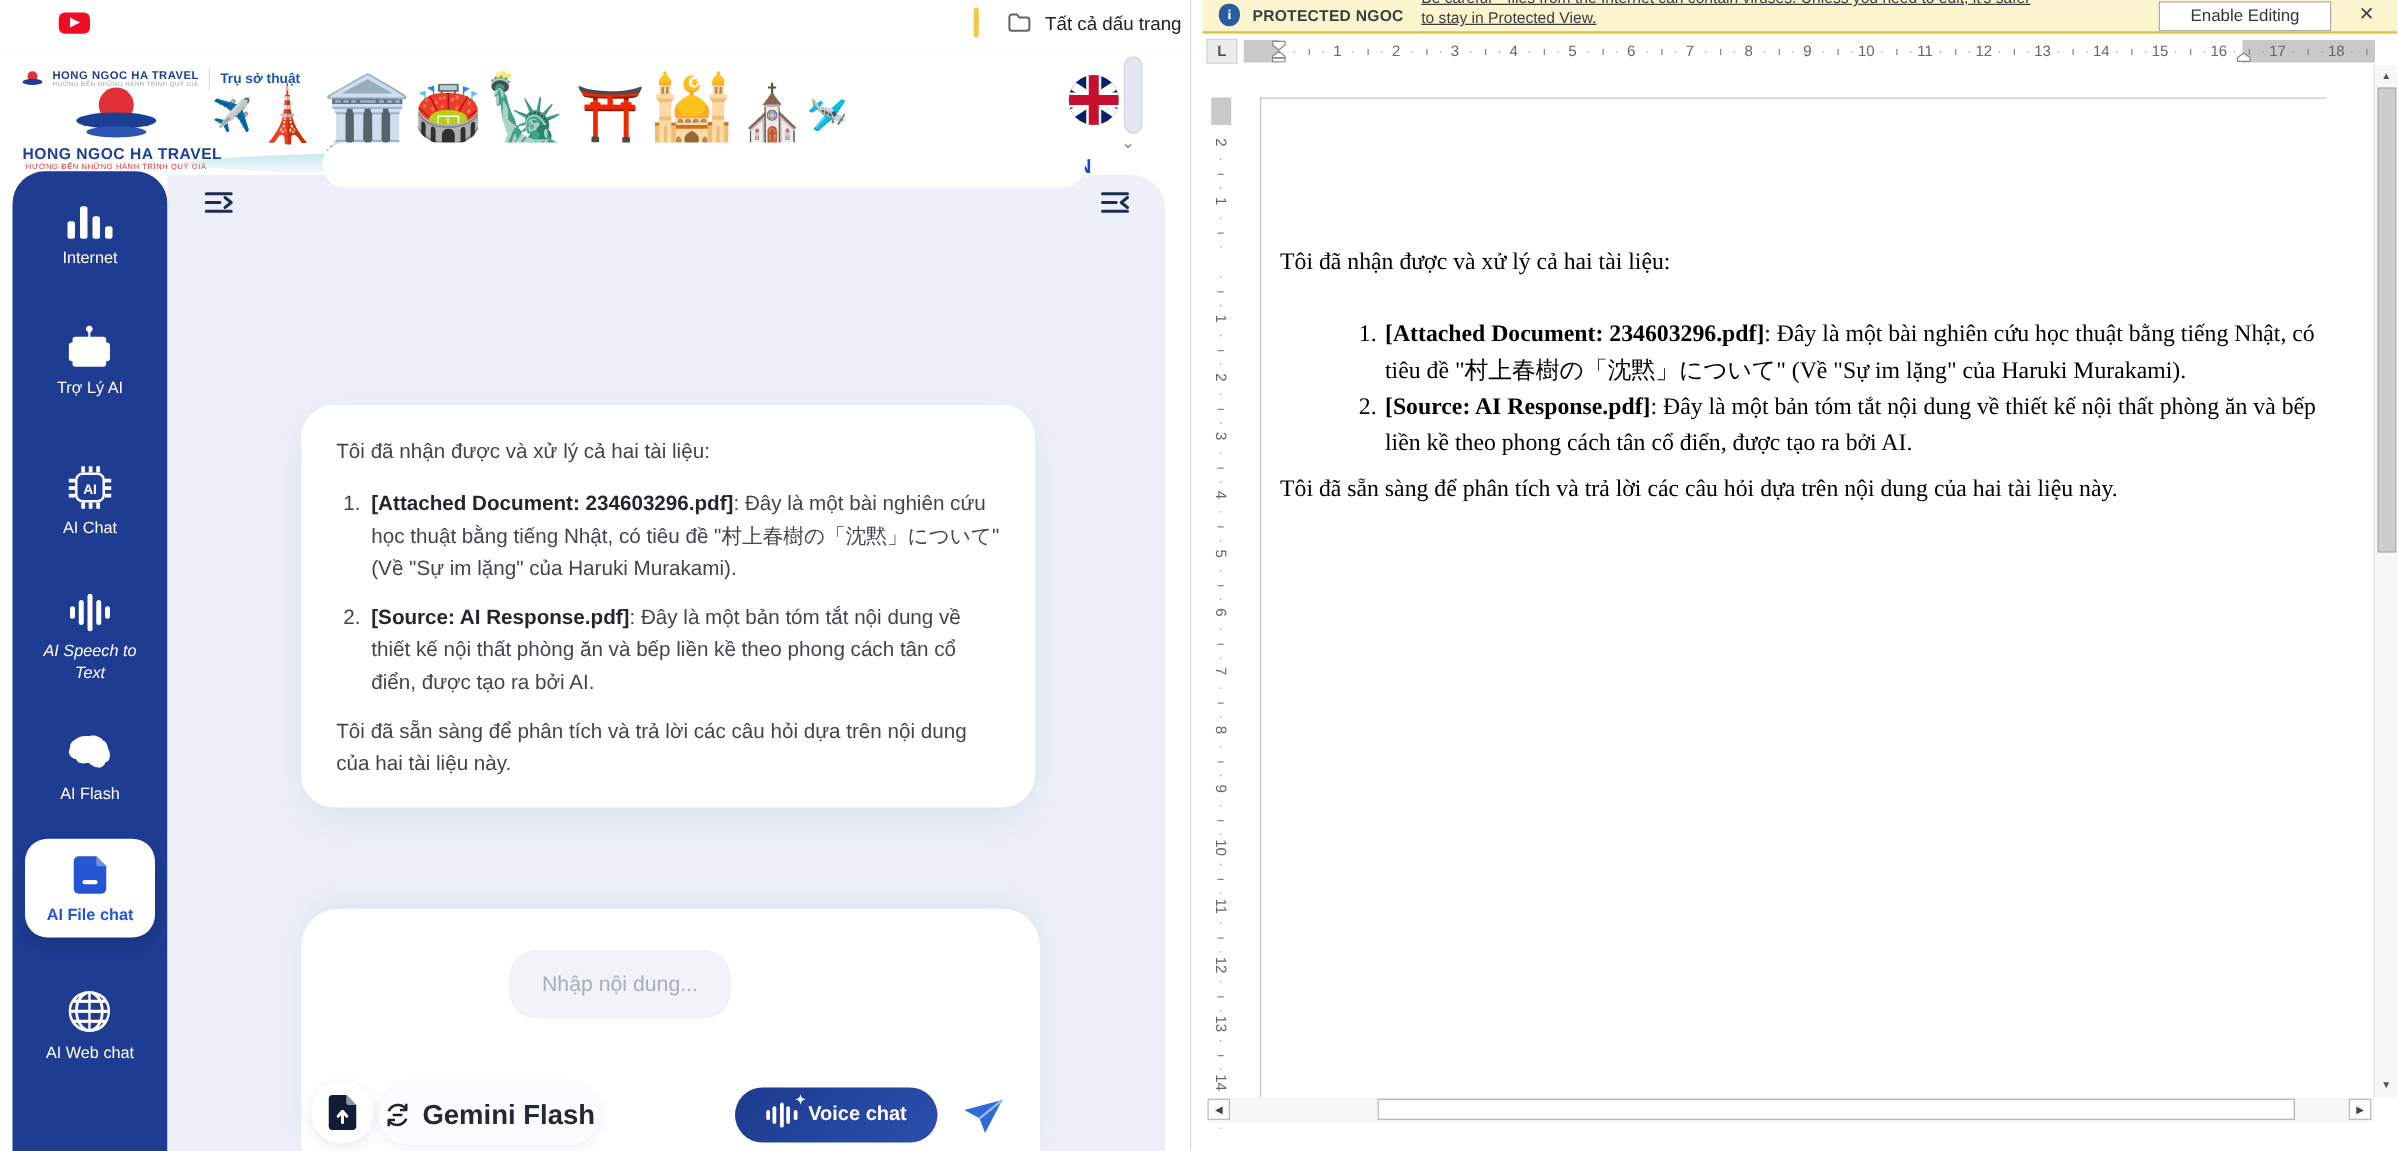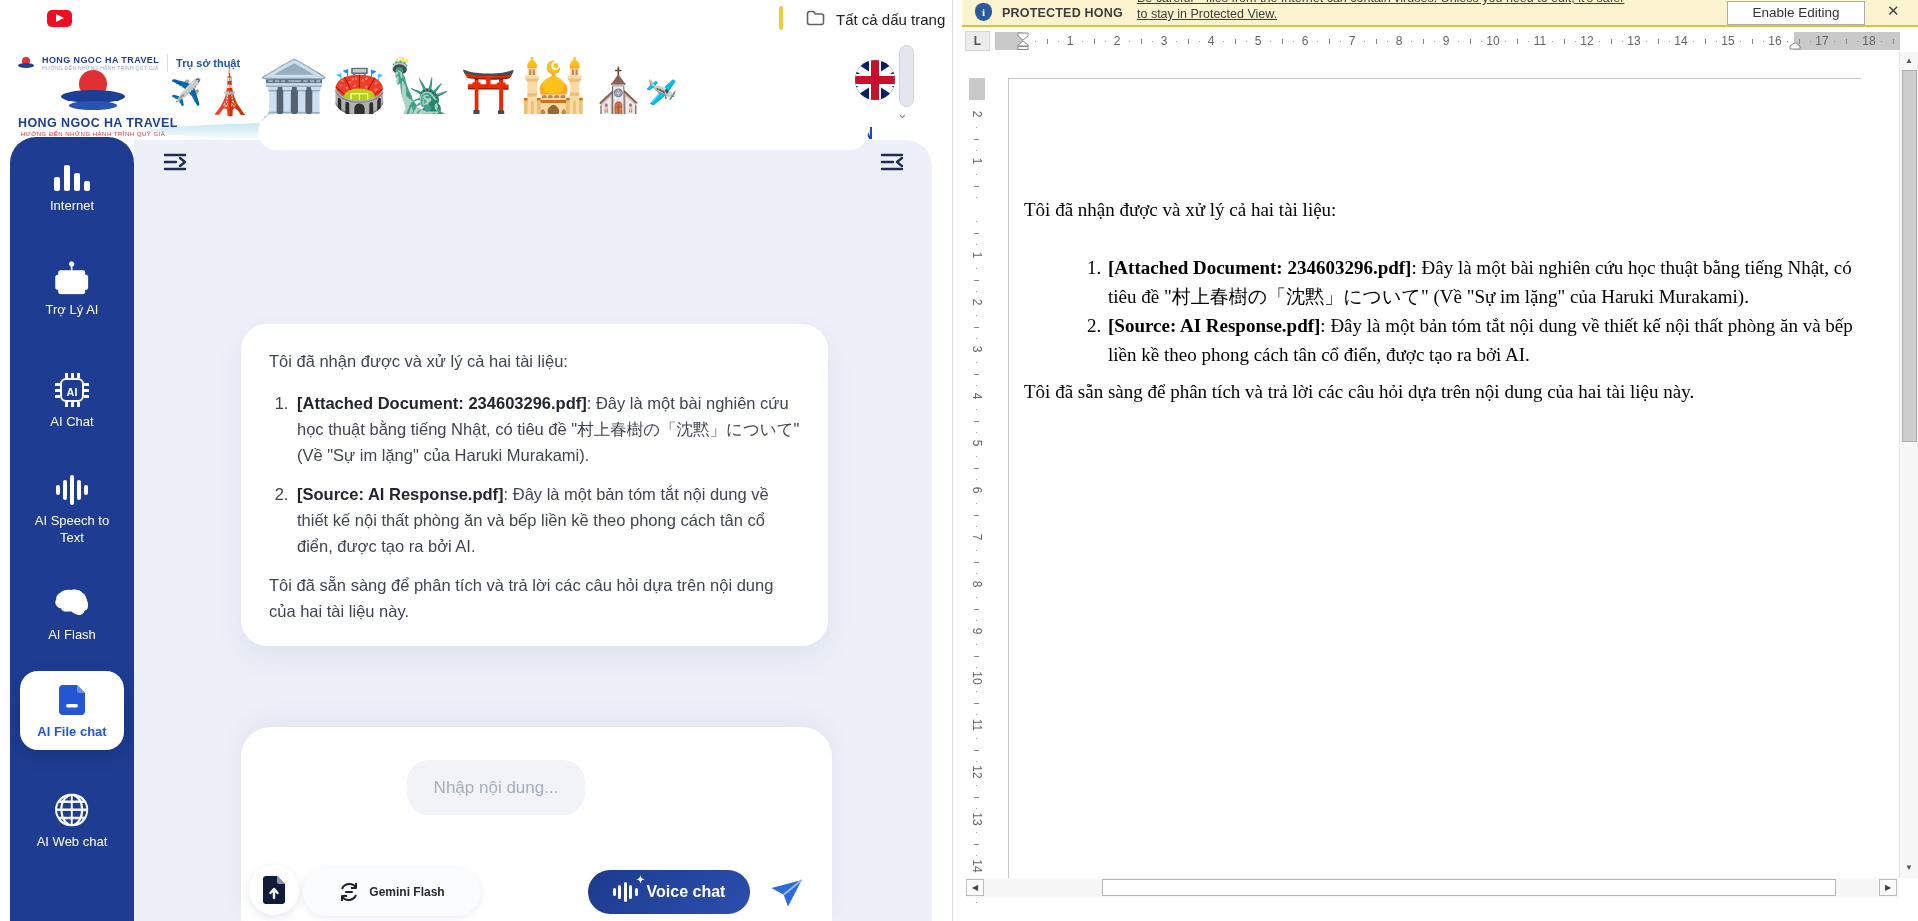--- a/index.html
+++ b/index.html
@@ -43,21 +43,21 @@
   .uk-v{position:absolute;left:16px;top:0;width:8px;height:40px;background:#C8102E;}
   .uk-h{position:absolute;left:0;top:16px;width:40px;height:8px;background:#C8102E;}
   .lang-code{position:absolute;left:840px;top:83px;width:44px;text-align:center;font-size:16px;font-weight:bold;color:#1a46c4;}
   .lang-chevron{position:absolute;left:897px;top:64px;width:16px;height:10px;color:#7f8aa8;font-size:13px;}
   .page-scroll-thumb{position:absolute;left:899px;top:3px;width:13px;height:60px;background:#e3e6ee;border:1px solid #cfd4e0;border-radius:8px;}
 
   
   .sidebar{position:absolute;left:10px;top:137px;width:124px;height:784px;background:#1e3d92;border-radius:26px 26px 0 0;display:flex;flex-direction:column;align-items:center;padding-top:22px;box-sizing:border-box;}
   .side-item{display:flex;flex-direction:column;align-items:center;width:110px;cursor:pointer;}
   .side-label{margin-top:6px;font-size:13px;font-weight:500;color:#fff;text-align:center;line-height:17px;width:92px;}
-  .m2{margin-top:47px;} .m3{margin-top:55px;} .m4{margin-top:44px;} .m5{margin-top:40px;} .m6{margin-top:28px;} .m7{margin-top:43px;}
+  .m2{margin-top:47px;} .m3{margin-top:55px;} .m4{margin-top:44px;font-style:italic;} .m5{margin-top:40px;} .m6{margin-top:28px;} .m7{margin-top:43px;}
   .side-item.active{background:#fff;border-radius:18px;width:104px;padding:12px 0 10px;box-shadow:0 6px 16px rgba(10,25,80,.25);}
   .side-item.active .side-label{color:#2456d4;font-weight:600;}
   .wicon{filter:brightness(0) invert(1);font-size:30px;line-height:34px;}
   .bars{display:flex;align-items:flex-end;gap:4px;height:32px;}
   .bars i{display:block;width:6px;background:#fff;border-radius:2px;}
   .wave{display:flex;align-items:center;gap:3px;height:32px;}
   .wave i{display:block;width:4px;background:#fff;border-radius:2px;}
   .chip-icon{position:relative;width:34px;height:34px;}
   .chip-core{position:absolute;left:5px;top:5px;width:24px;height:24px;border:2.5px solid #fff;border-radius:6px;color:#fff;font-size:11px;font-weight:bold;text-align:center;line-height:24px;box-sizing:border-box;}
   .chip-icon i{position:absolute;background:#fff;width:2.5px;height:5px;}
@@ -73,21 +73,21 @@
   .bubble-ai{position:absolute;left:107px;top:184px;width:587px;background:#fff;border-radius:26px;box-shadow:0 12px 30px rgba(30,60,120,.07);padding:24px 28px 22px;box-sizing:border-box;font-size:16.5px;line-height:26px;color:#40454f;}
   .bubble-ai p{margin:0;}
   .bubble-ai ol{margin:16px 0 0;padding-left:24px;}
   .bubble-ai li{margin-bottom:13px;padding-left:4px;}
   .bubble-ai b{color:#23262e;}
   .bubble-ai .outro{margin-top:2px;}
   .input-card{position:absolute;left:107px;top:587px;width:591px;height:194px;background:#fff;border-radius:30px 30px 0 0;box-shadow:0 -8px 24px rgba(30,60,120,.06);}
   .input-pill{position:absolute;left:166px;top:33px;width:178px;height:55px;background:#f1f3f9;border-radius:22px;color:#a6aebc;font-size:17px;display:flex;align-items:center;justify-content:center;cursor:text;}
   .upload-btn{position:absolute;left:8px;top:138px;width:50px;height:50px;border-radius:50%;background:#fff;box-shadow:0 3px 10px rgba(20,40,90,.10);display:flex;align-items:center;justify-content:center;cursor:pointer;}
   .model-pill{position:absolute;left:62px;top:141px;width:177px;height:48px;border-radius:24px;background:#fbfcfe;box-shadow:0 2px 10px rgba(20,40,90,.08);display:flex;align-items:center;justify-content:center;gap:9px;cursor:pointer;}
-  .model-pill span{font-size:12px;font-weight:600;color:#232a35;}
+  .model-pill span{font-size:22px;font-weight:600;color:#232a35;}
   .voice-pill{position:absolute;left:347px;top:143px;width:162px;height:44px;border-radius:23px;background:linear-gradient(135deg,#1c3b8e,#2c4fae);display:flex;align-items:center;justify-content:center;gap:9px;cursor:pointer;}
   .voice-pill span{font-size:16px;font-weight:600;color:#fff;}
   .vwave{display:flex;align-items:center;gap:2.5px;height:20px;position:relative;}
   .vwave i{display:block;width:3px;background:#fff;border-radius:2px;}
   .vspark{position:absolute;right:-7px;top:-8px;color:#fff;font-size:10px;}
   .send-btn{position:absolute;left:527px;top:147px;width:36px;height:36px;cursor:pointer;}
   .divider-line{position:absolute;left:952px;top:0;width:1px;height:921px;background:#e0e0e0;}
 
   
   .word{position:absolute;left:962px;top:0;width:956px;height:921px;background:#fff;}
@@ -314,21 +314,21 @@
       </div>
     </main>
 
     <div class="divider-line"></div>
   </section>
 
   <section class="word">
 
     <div class="pv-bar">
       <div class="pv-shield">i</div>
-      <span class="pv-label">PROTECTED HONG</span>
+      <span class="pv-label">PROTECTED NGOC</span>
       <span class="pv-msg1">Be careful—files from the Internet can contain viruses. Unless you need to edit, it's safer</span>
       <span class="pv-msg2">to stay in Protected View.</span>
       <div class="pv-btn">Enable Editing</div>
       <div class="pv-close">✕</div>
     </div>
 
     <div class="ruler-row">
       <div class="tab-sel">L</div>
       <div class="h-ruler">
         <div class="h-gray-l"></div>

